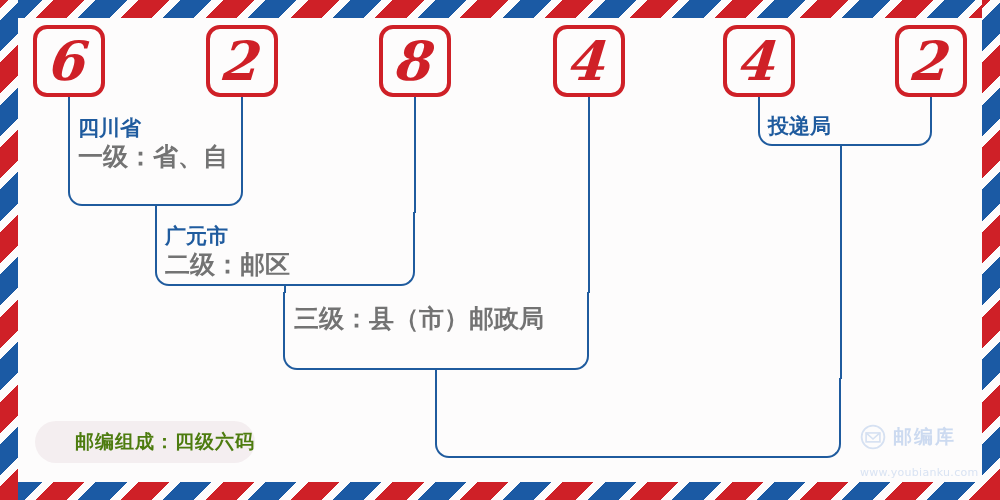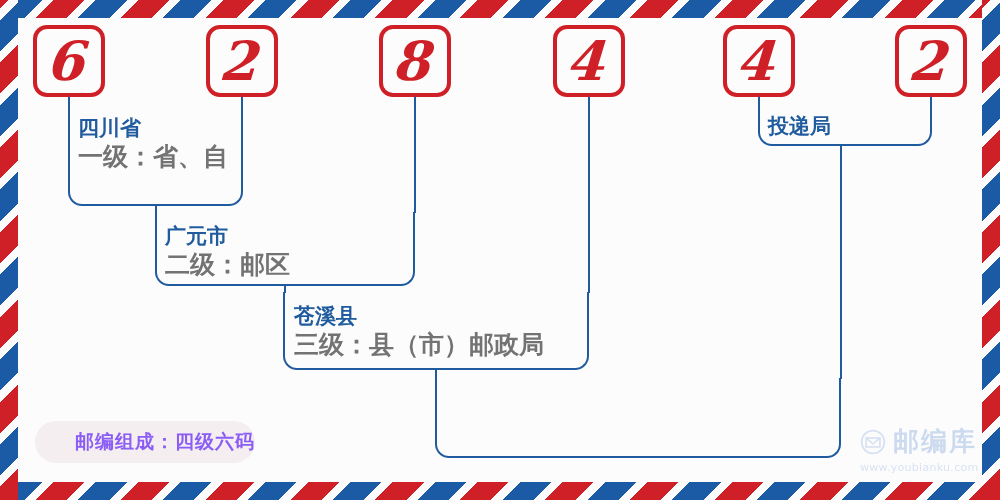--- a/index.html
+++ b/index.html
@@ -107,51 +107,51 @@
     left: 35px; top: 421px;
     width: 220px; height: 42px;
     background: #f4eef0;
     border-radius: 21px;
     display: flex;
     align-items: center;
     justify-content: center;
     z-index: 5;
   }
   .badge span {
-    color: #8b5cf6;
+    color: #4d7c0f;
     font-size: 19px;
     font-weight: bold;
     font-family: "DejaVu Serif", "Liberation Serif", serif;
     letter-spacing: 1px;
     margin-left: 40px;
   }
 
   
   .watermark {
     position: absolute;
     left: 860px; top: 424px;
     z-index: 5;
     display: flex;
     flex-direction: column;
     align-items: flex-start;
   }
   .wm-row { display: flex; align-items: center; gap: 7px; }
   .wm-logo { width: 26px; height: 26px; flex: none; }
   .wm-title {
     color: #ccdaf0;
-    font-size: 26px;
+    font-size: 19px;
     font-weight: bold;
     font-family: "DejaVu Serif", "Liberation Serif", serif;
     letter-spacing: 2px;
   }
   .wm-url {
     color: #d9e3f3;
     font-size: 11px;
     font-family: "DejaVu Sans", "Liberation Sans", sans-serif;
-    margin-top: 2px;
+    margin-top: 16px;
     letter-spacing: .3px;
     text-align: right;
   }
 </style>
 </head>
 <body>
 
 <div id="stage">
 
   <div class="inner-mask"></div>
@@ -207,21 +207,20 @@
     <div class="lbl-name">四川省</div>
     <div class="lbl-level">一级：省、自</div>
   </div>
 
   <div class="label-group" style="left:165px; top:223px; width:240px;">
     <div class="lbl-name">广元市</div>
     <div class="lbl-level">二级：邮区</div>
   </div>
 
   <div class="label-group" style="left:294px; top:303px; width:285px;">
-    <div class="lbl-name">苍溪县</div>
     <div class="lbl-level">三级：县（市）邮政局</div>
   </div>
 
   <div class="label-group" style="left:445px; top:389px; width:385px;">
   </div>
 
   <div class="label-group" style="left:768px; top:113px; width:155px;">
     <div class="lbl-name">投递局</div>
   </div>
 

